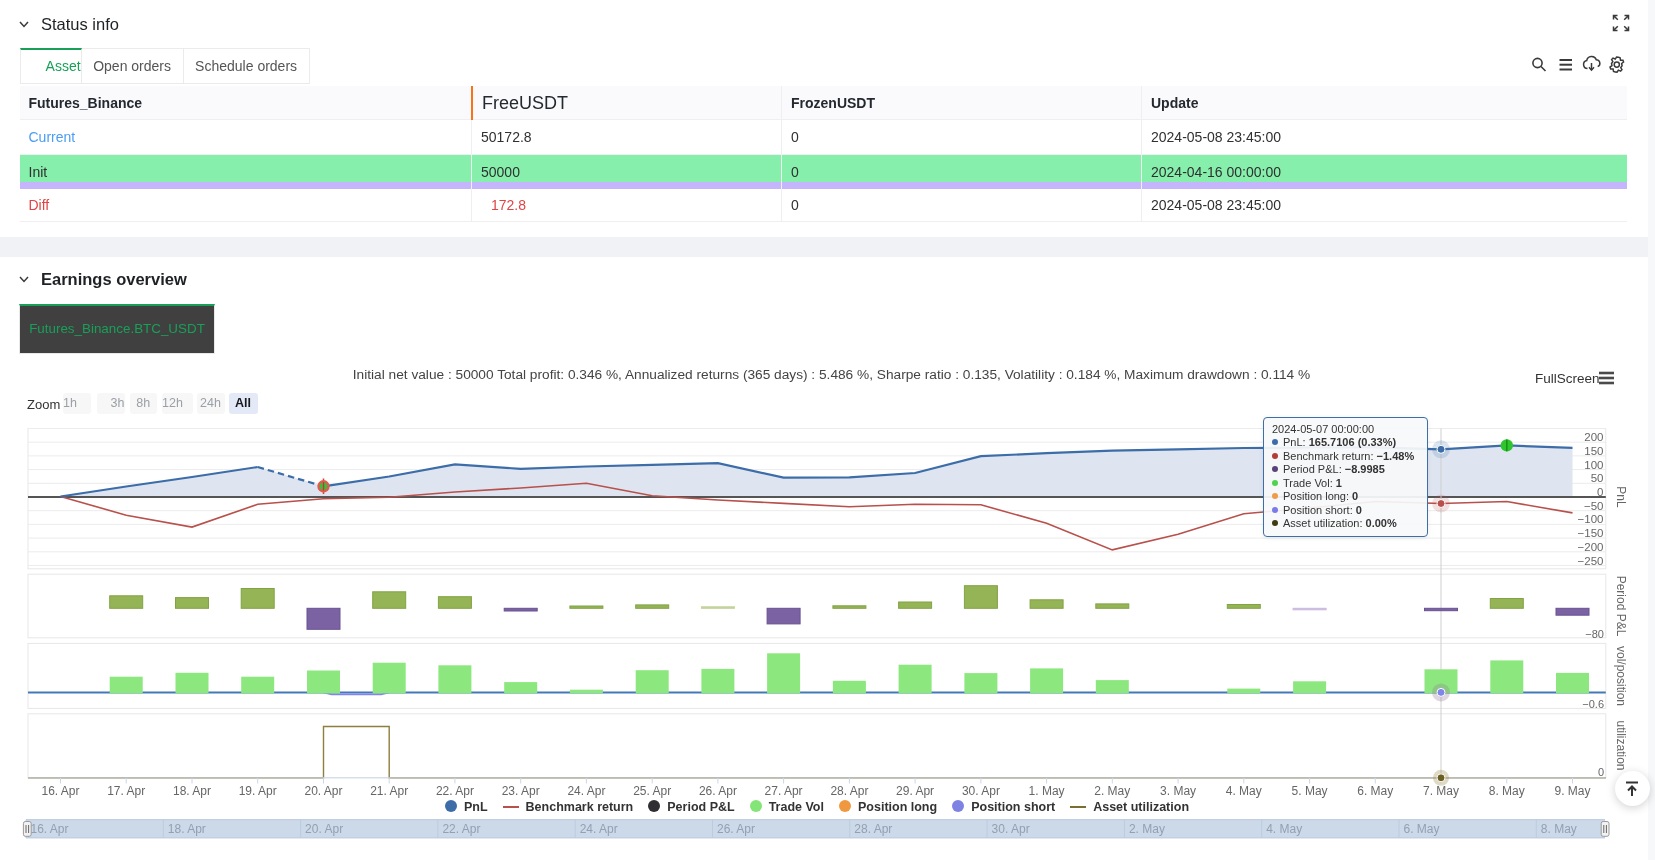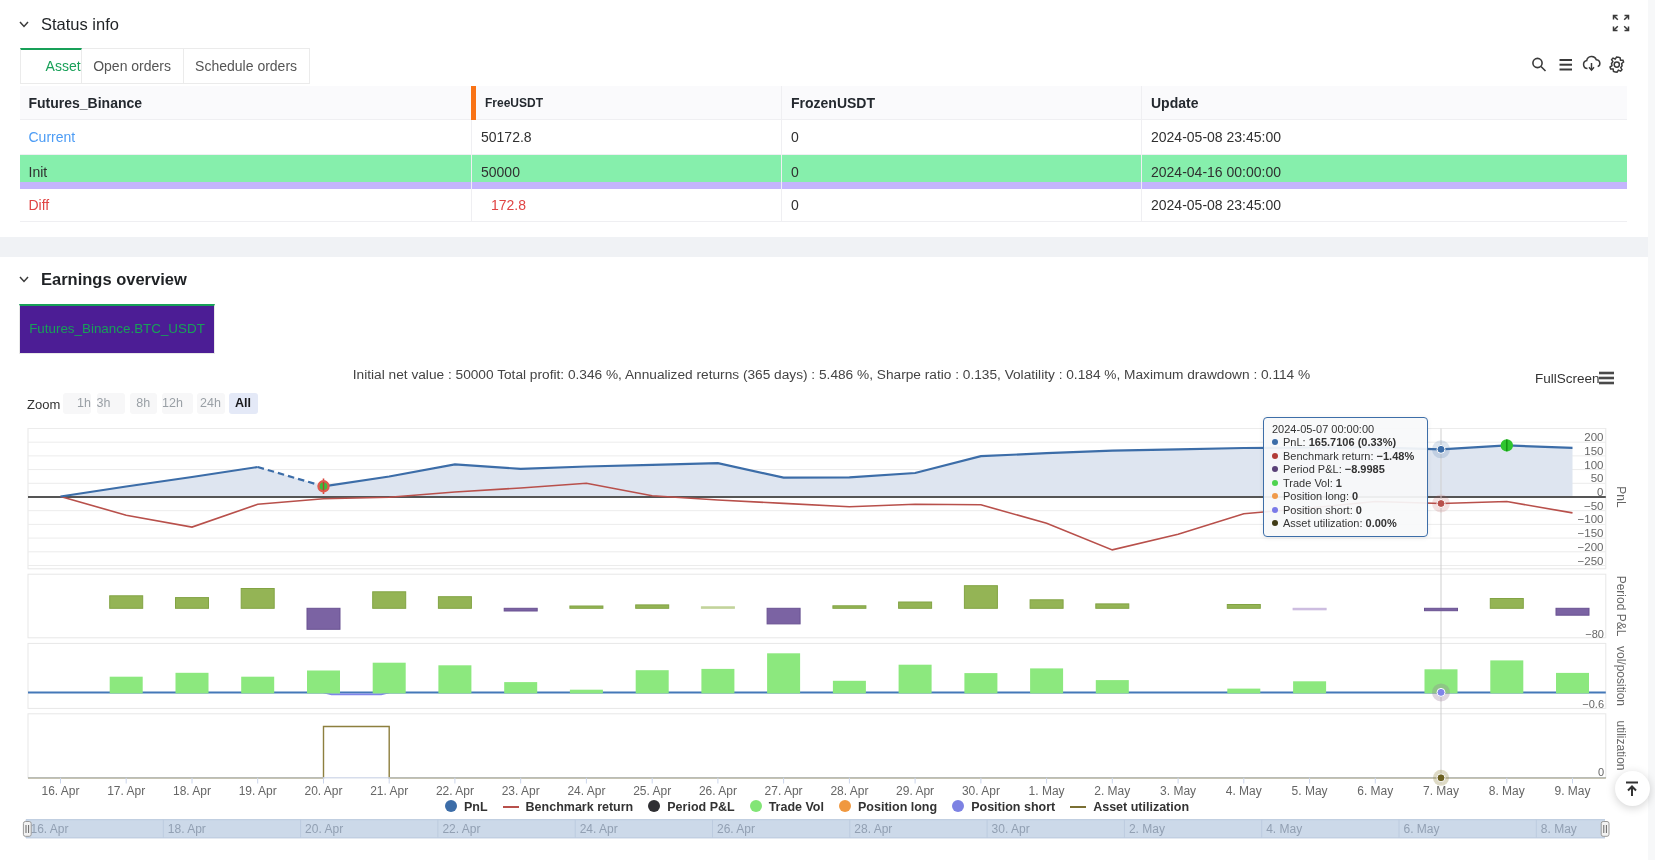--- a/index.html
+++ b/index.html
@@ -41,21 +41,21 @@
 <div style="position:absolute;left:19.6px;top:47.5px;height:36px">
  <div style="position:absolute;left:0;top:0;width:62px;height:36px;border:1px solid #ebebeb;border-top:2px solid #18a058;
   box-sizing:border-box;background:#fff;text-align:right;line-height:33px;font-size:14px;color:#18a058">Asset</div>
  <div style="position:absolute;left:62px;top:0;width:102px;height:36px;border:1px solid #ebebeb;border-left:none;
   box-sizing:border-box;background:#fff;text-align:center;line-height:34px;font-size:14px;color:#555">Open orders</div>
  <div style="position:absolute;left:164px;top:0;width:126px;height:36px;border:1px solid #ebebeb;border-left:none;
   box-sizing:border-box;background:#fff;text-align:center;line-height:34px;font-size:14px;color:#555">Schedule orders</div>
 </div>
 <div style="position:absolute;left:19.5px;top:86px;width:1607.9px;height:34.3px;background:#fafafc;border-bottom:1px solid #efeff2;box-sizing:border-box">
     <div style="position:absolute;left:0px;top:0;width:451.5px;height:34.3px;box-sizing:border-box;padding-left:9px;line-height:34.3px;font-size:14px;font-weight:bold;color:#24292f;overflow:hidden">Futures_Binance</div>
-    <div style="position:absolute;left:451.5px;top:0;width:310px;height:34.3px;border-left:5px solid #f97316;box-sizing:border-box;padding-left:9px;line-height:34.3px;font-size:12px;font-weight:bold;color:#24292f;overflow:hidden">FreeUSDT</div>
+    <div style="position:absolute;left:451.5px;top:0;width:310px;height:34.3px;border-left:2px solid #f97316;box-sizing:border-box;padding-left:9px;line-height:34.3px;font-size:18px;font-weight:normal;color:#24292f;overflow:hidden">FreeUSDT</div>
     <div style="position:absolute;left:761.5px;top:0;width:360px;height:34.3px;border-left:1px solid #efeff2;box-sizing:border-box;padding-left:9px;line-height:34.3px;font-size:14px;font-weight:bold;color:#24292f;overflow:hidden">FrozenUSDT</div>
     <div style="position:absolute;left:1121.5px;top:0;width:486.4000000000001px;height:34.3px;border-left:1px solid #efeff2;box-sizing:border-box;padding-left:9px;line-height:34.3px;font-size:14px;font-weight:bold;color:#24292f;overflow:hidden">Update</div>
   </div>
 <div style="position:absolute;left:19.5px;top:120.3px;width:1607.9px;height:34.3px;background:#fff;border-bottom:1px solid #efeff2;box-sizing:border-box">
     <div style="position:absolute;left:0px;top:0;width:451.5px;height:34.3px;box-sizing:border-box;padding-left:9px;line-height:34.3px;font-size:14px;font-weight:normal;color:#4c9cf5;overflow:hidden">Current</div>
     <div style="position:absolute;left:451.5px;top:0;width:310px;height:34.3px;border-left:1px solid #efeff2;box-sizing:border-box;padding-left:9px;line-height:34.3px;font-size:14px;font-weight:normal;color:#303030;overflow:hidden">50172.8</div>
     <div style="position:absolute;left:761.5px;top:0;width:360px;height:34.3px;border-left:1px solid #efeff2;box-sizing:border-box;padding-left:9px;line-height:34.3px;font-size:14px;font-weight:normal;color:#303030;overflow:hidden">0</div>
     <div style="position:absolute;left:1121.5px;top:0;width:486.4000000000001px;height:34.3px;border-left:1px solid #efeff2;box-sizing:border-box;padding-left:9px;line-height:34.3px;font-size:14px;font-weight:normal;color:#303030;overflow:hidden">2024-05-08 23:45:00</div>
   </div>
 <div style="position:absolute;left:19.5px;top:154.6px;width:1607.9px;height:34.3px;background:#86efac;border-bottom:7px solid #c4b5fd;box-sizing:border-box">
@@ -70,25 +70,25 @@
     <div style="position:absolute;left:761.5px;top:0;width:360px;height:33.3px;border-left:1px solid #efeff2;box-sizing:border-box;padding-left:9px;line-height:33.3px;font-size:14px;font-weight:normal;color:#303030;overflow:hidden">0</div>
     <div style="position:absolute;left:1121.5px;top:0;width:486.4000000000001px;height:33.3px;border-left:1px solid #efeff2;box-sizing:border-box;padding-left:9px;line-height:33.3px;font-size:14px;font-weight:normal;color:#303030;overflow:hidden">2024-05-08 23:45:00</div>
   </div>
 
 <svg width="14" height="14" viewBox="0 0 14 14" style="position:absolute;left:17px;top:272px">
     <path d="M3 5 L7 9.4 L11 5" fill="none" stroke="#3a3a3a" stroke-width="1.5"></path>
   </svg>
 <div style="position:absolute;left:41px;top:270px;font-size:16.5px;font-weight:bold;color:#1f2225">Earnings overview</div>
 
 <div style="position:absolute;left:19px;top:303.5px;width:196px;height:50px;border:1px solid #e8e8e8;border-top:2px solid #18a058;
- box-sizing:border-box;background:#4c1d95;text-align:center;line-height:46px;font-size:13.4px;color:#18a058">Futures_Binance.BTC_USDT</div>
+ box-sizing:border-box;background:#404040;text-align:center;line-height:46px;font-size:13.4px;color:#18a058">Futures_Binance.BTC_USDT</div>
 <div style="position:absolute;left:4px;top:367px;width:1655px;text-align:center;font-size:13.7px;color:#444">Initial net value : 50000 Total profit: 0.346 %, Annualized returns (365 days) : 5.486 %, Sharpe ratio : 0.135, Volatility : 0.184 %, Maximum drawdown : 0.114 %</div>
 <div style="position:absolute;left:27px;top:397px;font-size:13px;color:#333">Zoom</div>
-<div style="position:absolute;left:63px;top:393px;width:28px;height:21px;background:#f7f7f8;border-radius:3px;color:#9aa0a6;font-size:12.5px;text-align:right;line-height:21px">1h</div>
-<div style="position:absolute;left:96.5px;top:393px;width:28px;height:21px;background:#f7f7f8;border-radius:3px;color:#9aa0a6;font-size:12.5px;text-align:left;line-height:21px">3h</div>
+<div style="position:absolute;left:63px;top:393px;width:28px;height:21px;background:#f7f7f8;border-radius:3px;color:#9aa0a6;font-size:12.5px;text-align:left;line-height:21px">1h</div>
+<div style="position:absolute;left:96.5px;top:393px;width:28px;height:21px;background:#f7f7f8;border-radius:3px;color:#9aa0a6;font-size:12.5px;text-align:right;line-height:21px">3h</div>
 <div style="position:absolute;left:130px;top:393px;width:26.5px;height:21px;background:#f7f7f8;border-radius:3px;color:#9aa0a6;font-size:12.5px;text-align:center;line-height:21px">8h</div>
 <div style="position:absolute;left:162px;top:393px;width:30.5px;height:21px;background:#f7f7f8;border-radius:3px;color:#9aa0a6;font-size:12.5px;line-height:21px">12h</div>
 <div style="position:absolute;left:196.5px;top:393px;width:28px;height:21px;background:#f7f7f8;border-radius:3px;color:#9aa0a6;font-size:12.5px;text-align:center;line-height:21px">24h</div>
 <div style="position:absolute;left:228.5px;top:393px;width:29px;height:21px;background:#e4e9f7;border-radius:3px;color:#18181b;font-size:12.5px;font-weight:bold;text-align:center;line-height:21px">All</div>
 <div style="position:absolute;left:1535px;top:370.5px;font-size:13.5px;color:#333">FullScreen</div>
 
 <svg width="16" height="14" viewBox="0 0 16 14" style="position:absolute;left:1599px;top:371px">
  <g stroke="#4a4a4a" stroke-width="2.6">
       <line x1="0" y1="2" x2="15" y2="2"></line>
       <line x1="0" y1="7" x2="15" y2="7"></line>

